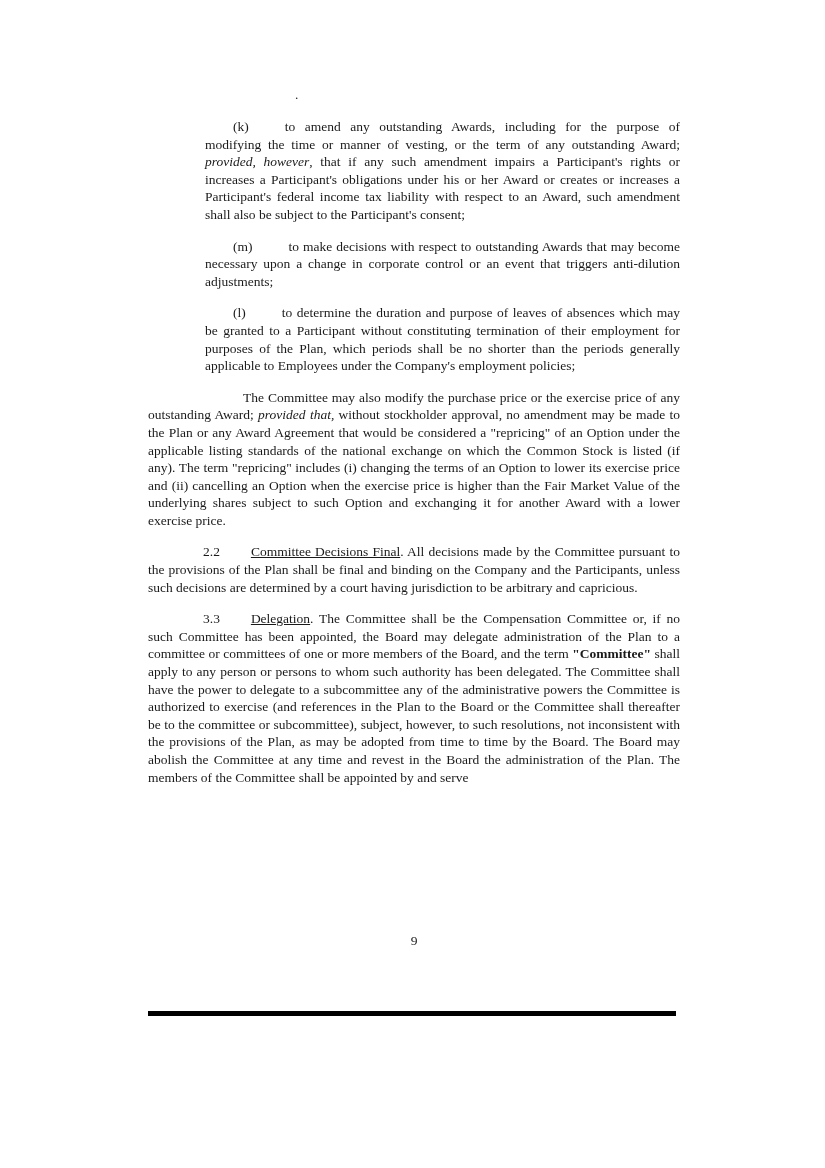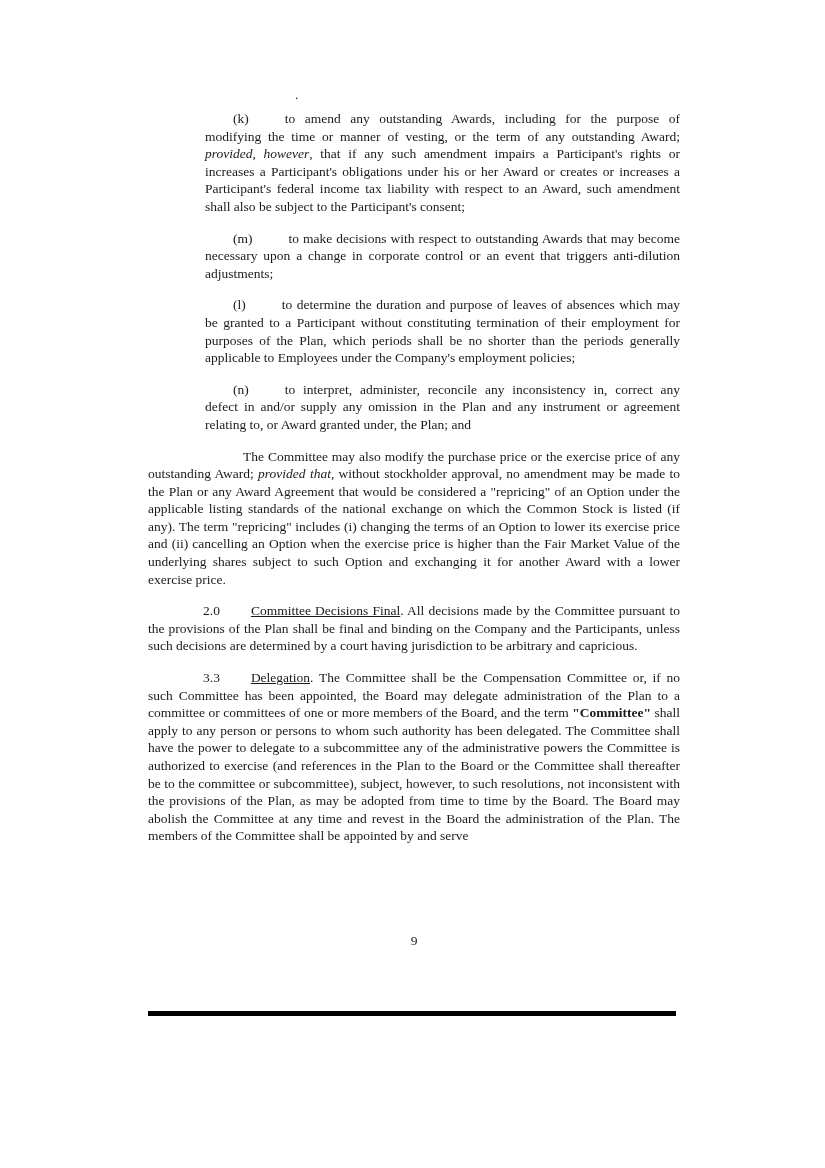--- a/index.html
+++ b/index.html
@@ -12,21 +12,21 @@
       width: 825px;
       height: 1168px;
       background: #ffffff;
       font-family: "Liberation Serif", "DejaVu Serif", serif;
       color: #1a1a1a;
       overflow: hidden;
     }
     .content {
       position: absolute;
       left: 148px;
-      top: 110px;
+      top: 118px;
       width: 532px;
     }
     .content p {
       margin: 0 0 14px 0;
       font-size: 13.5px;
       line-height: 17.6px;
       text-align: justify;
     }
     .sub {
       margin-left: 57px !important;
@@ -83,26 +83,25 @@
   <span class="stray">.</span>
 
   <div class="content">
 
     <p class="sub"><span>(k)</span><span class="tab"></span><span>to amend any outstanding Awards, including for the purpose of modifying the time or manner of vesting, or the term of any outstanding Award; </span><span class="it">provided, however</span><span>, that if any such amendment impairs a Participant's rights or increases a Participant's obligations under his or her Award or creates or increases a Participant's federal income tax liability with respect to an Award, such amendment shall also be subject to the Participant's consent;</span></p>
 
     <p class="sub"><span>(m)</span><span class="tab"></span><span>to make decisions with respect to outstanding Awards that may become necessary upon a change in corporate control or an event that triggers anti-dilution adjustments;</span></p>
 
     <p class="sub"><span>(l)</span><span class="tab"></span><span>to determine the duration and purpose of leaves of absences which may be granted to a Participant without constituting termination of their employment for purposes of the Plan, which periods shall be no shorter than the periods generally applicable to Employees under the Company's employment policies;</span></p>
 
-    <p class="sub"><span>(n)</span><span class="tab"></span><span>to interpret, administer, reconcile any inconsistency in, correct any defect in and/or supply any omission in the Plan and any instrument or agreement relating to, or Award granted under, the Plan; and</span></p>
 
 
     <p class="body-ind"><span>The Committee may also modify the purchase price or the exercise price of any outstanding Award; </span><span class="it">provided that,</span><span> without stockholder approval, no amendment may be made to the Plan or any Award Agreement that would be considered a "repricing" of an Option under the applicable listing standards of the national exchange on which the Common Stock is listed (if any). The term "repricing" includes (i) changing the terms of an Option to lower its exercise price and (ii) cancelling an Option when the exercise price is higher than the Fair Market Value of the underlying shares subject to such Option and exchanging it for another Award with a lower exercise price.</span></p>
 
-    <p class="sect"><span>2.0</span><span class="tab-s"></span><span class="un">Committee Decisions Final</span><span>. All decisions made by the Committee pursuant to the provisions of the Plan shall be final and binding on the Company and the Participants, unless such decisions are determined by a court having jurisdiction to be arbitrary and capricious.</span></p>
+    <p class="sect"><span>2.2</span><span class="tab-s"></span><span class="un">Committee Decisions Final</span><span>. All decisions made by the Committee pursuant to the provisions of the Plan shall be final and binding on the Company and the Participants, unless such decisions are determined by a court having jurisdiction to be arbitrary and capricious.</span></p>
 
     <p class="sect"><span>3.3</span><span class="tab-s"></span><span class="un">Delegation</span><span>. The Committee shall be the Compensation Committee or, if no such Committee has been appointed, the Board may delegate administration of the Plan to a committee or committees of one or more members of the Board, and the term </span><span class="bd">"Committee"</span><span> shall apply to any person or persons to whom such authority has been delegated. The Committee shall have the power to delegate to a subcommittee any of the administrative powers the Committee is authorized to exercise (and references in the Plan to the Board or the Committee shall thereafter be to the committee or subcommittee), subject, however, to such resolutions, not inconsistent with the provisions of the Plan, as may be adopted from time to time by the Board. The Board may abolish the Committee at any time and revest in the Board the administration of the Plan. The members of the Committee shall be appointed by and serve</span></p>
 
   </div>
 
   <div class="pgnum">9</div>
 
   <div class="rule"></div>
 
 </div>

